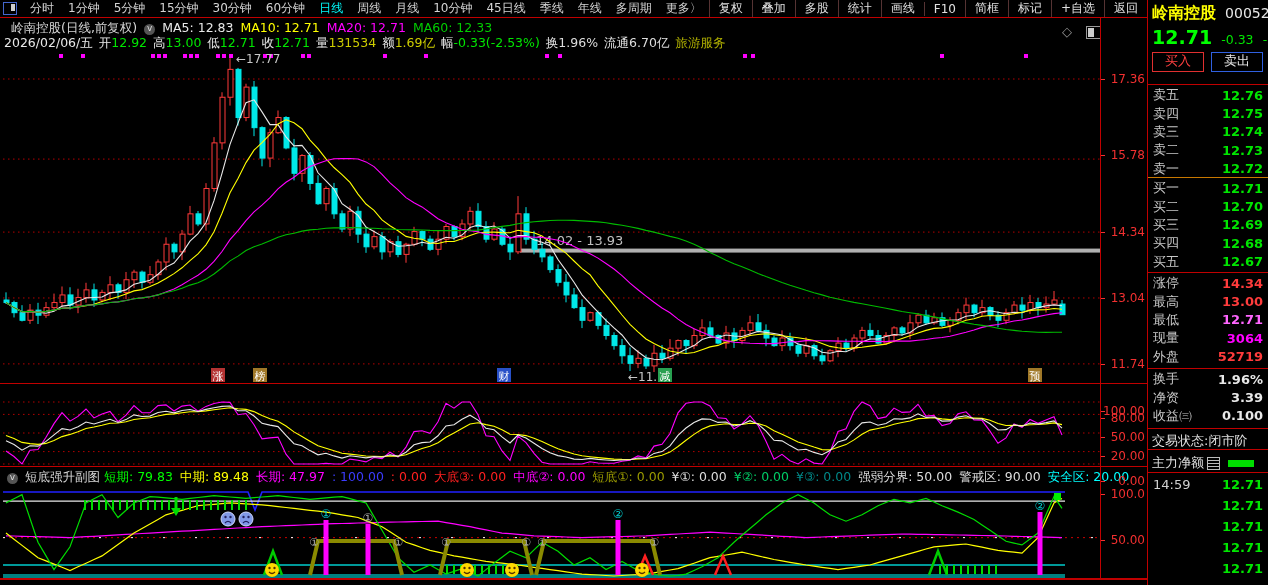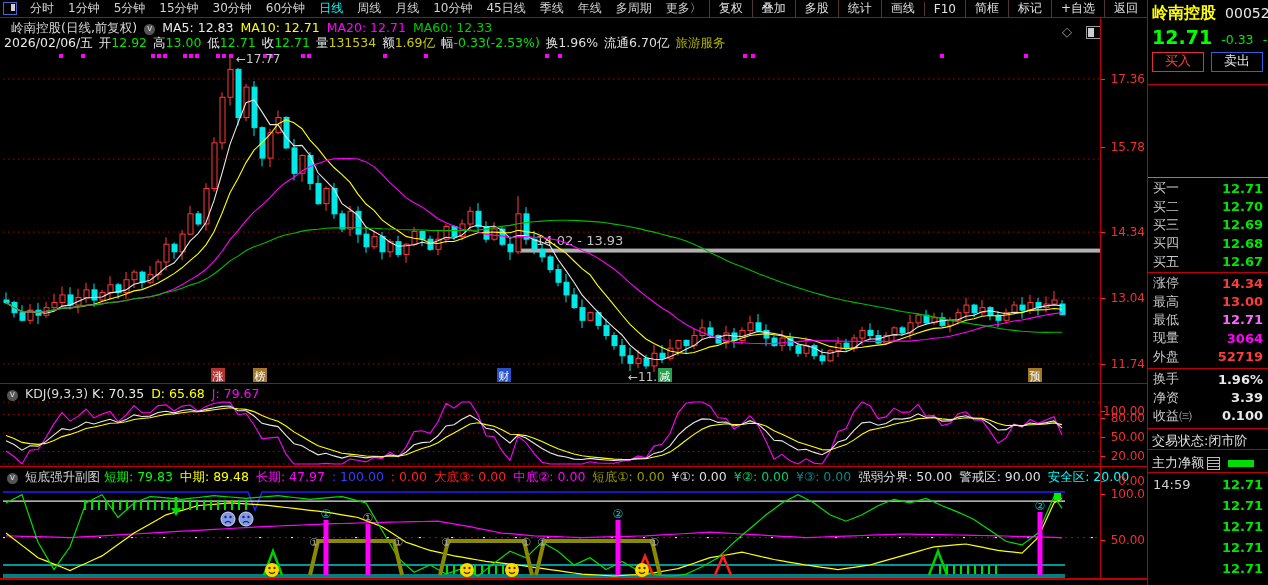--- a/index.html
+++ b/index.html
@@ -501,40 +501,35 @@
       <rect x="1054" y="493" width="7" height="7" fill="#00ee00"></rect>
     </svg>
 
   <div id="main-title">
     <span>岭南控股(日线,前复权)</span>
     <span class="chev">v</span>
     <span id="ma-items"><span class="pitem" style="color: rgb(232, 232, 232);">MA5: 12.83</span><span class="pitem" style="color: rgb(255, 255, 0);">MA10: 12.71</span><span class="pitem" style="color: rgb(255, 0, 255);">MA20: 12.71</span><span class="pitem" style="color: rgb(0, 204, 0);">MA60: 12.33</span></span>
   </div>
   <div id="info-bar"><span style="margin-right: 6px; color: rgb(232, 232, 232);">2026/02/06/五</span><span style="color: rgb(232, 232, 232);">开</span><span style="color: rgb(0, 230, 0); margin-right: 6px;">12.92</span><span style="color: rgb(232, 232, 232);">高</span><span style="color: rgb(0, 230, 0); margin-right: 6px;">13.00</span><span style="color: rgb(232, 232, 232);">低</span><span style="color: rgb(0, 230, 0); margin-right: 6px;">12.71</span><span style="color: rgb(232, 232, 232);">收</span><span style="color: rgb(0, 230, 0); margin-right: 6px;">12.71</span><span style="color: rgb(232, 232, 232);">量</span><span style="color: rgb(204, 204, 0); margin-right: 6px;">131534</span><span style="color: rgb(232, 232, 232);">额</span><span style="color: rgb(204, 204, 0); margin-right: 6px;">1.69亿</span><span style="color: rgb(232, 232, 232);">幅</span><span style="color: rgb(0, 230, 0); margin-right: 6px;">-0.33(-2.53%)</span><span style="color: rgb(232, 232, 232);">换</span><span style="color: rgb(221, 221, 221); margin-right: 6px;">1.96%</span><span style="color: rgb(232, 232, 232);">流通</span><span style="color: rgb(221, 221, 221); margin-right: 6px;">6.70亿</span><span style="color: rgb(176, 176, 0);">旅游服务</span></div>
 
-  <div id="kdj-title">
-    <span class="chev">v</span>
-    <span>KDJ(9,3,3)</span>
-    <span id="kdj-params"><span class="pitem" style="color: rgb(232, 232, 232);">K: 70.35</span><span class="pitem" style="color: rgb(255, 255, 0);">D: 65.68</span><span class="pitem" style="color: rgb(255, 0, 255);">J: 79.67</span></span>
-  </div>
 
   <div id="sub-title">
     <span class="chev">v</span>
     <span>短底强升副图</span>
     <span id="sub-params"><span class="pitem" style="color: rgb(0, 255, 0);">短期: 79.83</span><span class="pitem" style="color: rgb(255, 255, 0);">中期: 89.48</span><span class="pitem" style="color: rgb(255, 0, 255);">长期: 47.97</span><span class="pitem" style="color: rgb(60, 60, 255);">: 100.00</span><span class="pitem" style="color: rgb(255, 32, 32);">: 0.00</span><span class="pitem" style="color: rgb(255, 32, 32);">大底③: 0.00</span><span class="pitem" style="color: rgb(255, 0, 255);">中底②: 0.00</span><span class="pitem" style="color: rgb(154, 154, 0);">短底①: 0.00</span><span class="pitem" style="color: rgb(221, 221, 221);">¥①: 0.00</span><span class="pitem" style="color: rgb(0, 204, 102);">¥②: 0.00</span><span class="pitem" style="color: rgb(0, 136, 136);">¥③: 0.00</span><span class="pitem" style="color: rgb(221, 221, 221);">强弱分界: 50.00</span><span class="pitem" style="color: rgb(221, 221, 221);">警戒区: 90.00</span><span class="pitem" style="color: rgb(0, 255, 255);">安全区: 20.00</span></span>
   </div>
 
   <div style="position:absolute;left:1062px;top:24px;color:#999;font-size:13px;">◇</div>
   <div style="position:absolute;left:1086px;top:26px;width:13px;height:11px;border:1px solid #999;">
     <div style="width:6px;height:9px;background:#ccc;margin:1px 0 0 1px;"></div>
   </div>
 
   <div id="axis-main" class="axis" style="top:18px;height:365px;">
       <div class="axlab" style="top: 54px;">17.36</div>
-      <div class="axlab" style="top: 122px;">15.78</div>
+      <div class="axlab" style="top: 130px;">15.78</div>
       <div class="axlab" style="top: 207.084px;">14.34</div>
       <div class="axlab" style="top: 272.981px;">13.04</div>
       <div class="axlab" style="top: 338.878px;">11.74</div>
     </div>
   <div id="axis-kdj" class="axis" style="top:383px;height:83px;">
       <div class="axlab" style="top: 21px;">100.00</div>
       <div class="axlab" style="top: 28.4px;">80.00</div>
       <div class="axlab" style="top: 47px;">50.00</div>
       <div class="axlab" style="top: 65.6px;">20.00</div>
       <div class="axlab" style="top: 91px;">0.00</div>
@@ -558,20 +553,42 @@
     <div id="q-price-row">
       <span id="q-price">12.71</span>
       <span class="q-chg">-0.33</span>
       <span class="q-chg">-2.53%</span>
     </div>
     <div id="q-btns">
       <div class="qbtn" id="buy-btn">买入</div>
       <div class="qbtn" id="sell-btn">卖出</div>
     </div>
     <div class="hline" style="left:0;top:84px;width:120px;"></div>
+    <div id="q-asks" style="position:absolute;left:0;top:86px;width:120px;">
+        <div class="qrow">
+          <span class="qlab">卖五</span>
+          <span class="qval" style="color: rgb(0, 230, 0);">12.76</span>
+        </div>
+        <div class="qrow">
+          <span class="qlab">卖四</span>
+          <span class="qval" style="color: rgb(0, 230, 0);">12.75</span>
+        </div>
+        <div class="qrow">
+          <span class="qlab">卖三</span>
+          <span class="qval" style="color: rgb(0, 230, 0);">12.74</span>
+        </div>
+        <div class="qrow">
+          <span class="qlab">卖二</span>
+          <span class="qval" style="color: rgb(0, 230, 0);">12.73</span>
+        </div>
+        <div class="qrow">
+          <span class="qlab">卖一</span>
+          <span class="qval" style="color: rgb(0, 230, 0);">12.72</span>
+        </div>
+      </div>
     <div class="oline" style="left:0;top:177px;width:120px;"></div>
     <div id="q-bids" style="position:absolute;left:0;top:179px;width:120px;">
         <div class="qrow">
           <span class="qlab">买一</span>
           <span class="qval" style="color: rgb(0, 230, 0);">12.71</span>
         </div>
         <div class="qrow">
           <span class="qlab">买二</span>
           <span class="qval" style="color: rgb(0, 230, 0);">12.70</span>
         </div>

